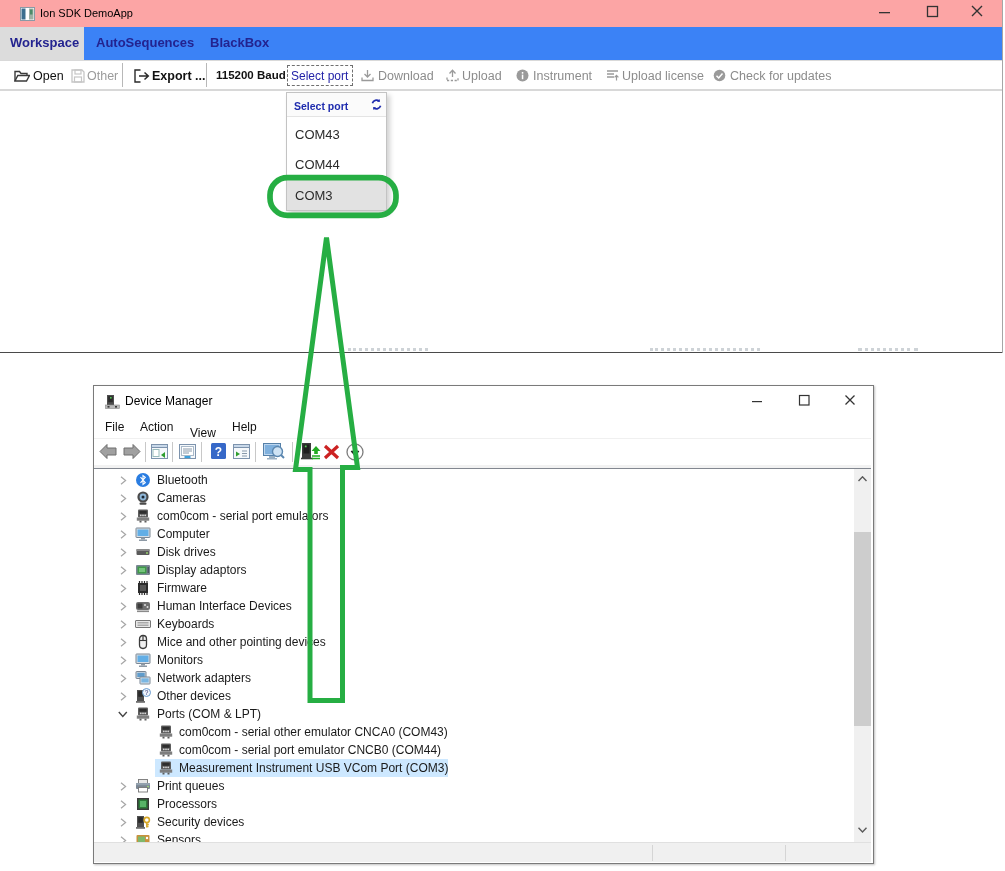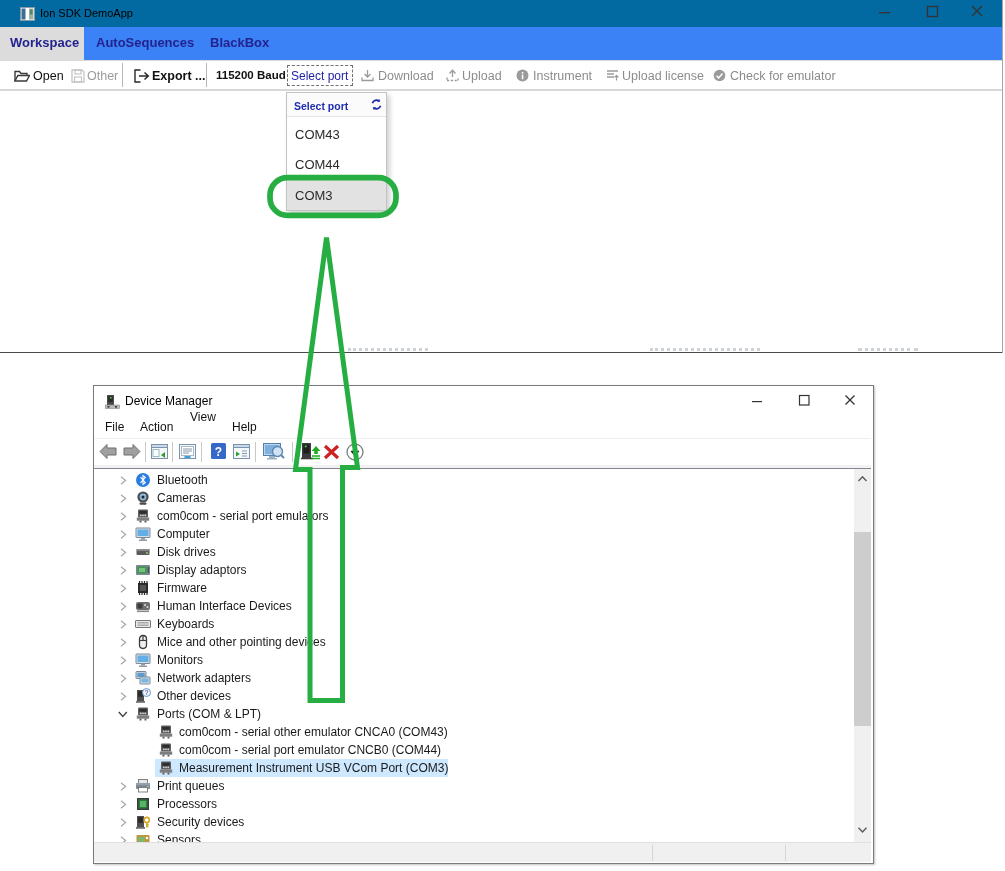--- a/index.html
+++ b/index.html
@@ -5,21 +5,21 @@
   html,body{margin:0;padding:0;}
   body{width:1005px;height:871px;position:relative;background:#fff;
        font-family:"Liberation Sans",sans-serif;overflow:hidden;}
   .abs{position:absolute;}
 </style>
 </head>
 <body>
 
 <div class="abs" id="app" style="left:0;top:0;width:1002px;height:353px;border-right:1px solid #a6a6a6;">
 
-  <div class="abs" style="left:0;top:0;width:100%;height:27px;background:#0369a1;">
+  <div class="abs" style="left:0;top:0;width:100%;height:27px;background:#fca5a5;">
     <svg class="abs" style="left:20px;top:7px" width="15" height="14">
       <rect x="0.5" y="0.5" width="14" height="13" fill="#fff" stroke="#8a9aa6"></rect>
       <rect x="1.5" y="1.5" width="4" height="11" fill="#3c6e8f"></rect>
       <rect x="9" y="1.5" width="4.5" height="11" fill="#9fb0a4"></rect>
       <rect x="10" y="2.5" width="2.5" height="5" fill="#4d8a68"></rect>
     </svg>
     <div class="abs" style="left:40px;top:7px;font-size:11px;color:#000;">Ion SDK DemoApp</div>
 
     <svg class="abs" style="left:874px;top:0" width="130" height="26">
       <rect x="5" y="12" width="11" height="1.3" fill="#333"></rect>
@@ -84,21 +84,21 @@
     <svg class="abs" style="left:606px;top:8px" width="13" height="13">
       <path d="M1 2 L12 2 M1 5 L8 5 M1 8 L8 8" stroke="#9a9a9a" stroke-width="1.3" fill="none"></path>
       <path d="M10.5 11.5 L10.5 6.5 M8.6 8.4 L10.5 6.4 L12.4 8.4" stroke="#9a9a9a" stroke-width="1.2" fill="none"></path>
     </svg>
     <div class="abs" style="left:622px;top:8px;font-size:12.5px;color:#8c8c8c;">Upload license</div>
 
     <svg class="abs" style="left:713px;top:8px" width="13" height="13">
       <circle cx="6.5" cy="6.5" r="5.8" fill="#9a9a9a"></circle>
       <path d="M3.5 6.8 L5.7 9 L9.5 4.6" stroke="#fff" stroke-width="1.5" fill="none"></path>
     </svg>
-    <div class="abs" style="left:730px;top:8px;font-size:12.5px;color:#8c8c8c;">Check for emulator</div>
+    <div class="abs" style="left:730px;top:8px;font-size:12.5px;color:#8c8c8c;">Check for updates</div>
   </div>
 
   <div class="abs" style="left:348px;top:348px;width:80px;height:0;border-top:3px dotted #ced3d7;"></div>
   <div class="abs" style="left:650px;top:348px;width:110px;height:0;border-top:3px dotted #ced3d7;"></div>
   <div class="abs" style="left:858px;top:348px;width:60px;height:0;border-top:3px dotted #ced3d7;"></div>
 
   <div class="abs" style="left:0;top:352px;width:1002px;height:1px;background:#4a4a4a;"></div>
 </div>
 
 <div class="abs" id="dropdown" style="left:286px;top:92px;width:99px;height:117px;background:#fff;border:1px solid #c3c3c3;box-shadow:3px 3px 5px rgba(0,0,0,0.18);">
@@ -128,21 +128,21 @@
   </svg>
   <div class="abs" style="left:31px;top:8px;font-size:12px;color:#000;">Device Manager</div>
   <svg class="abs" style="left:655px;top:4px" width="120" height="22">
     <rect x="3" y="11" width="10" height="1.2" fill="#333"></rect>
     <rect x="50.5" y="5.5" width="9.5" height="9.5" fill="none" stroke="#333" stroke-width="1.2"></rect>
     <path d="M96.5 5.5 L105.5 14.5 M105.5 5.5 L96.5 14.5" stroke="#333" stroke-width="1.3" fill="none"></path>
   </svg>
 
   <div class="abs" style="left:11px;top:34px;font-size:12px;color:#111;">File</div>
   <div class="abs" style="left:46px;top:34px;font-size:12px;color:#111;">Action</div>
-  <div class="abs" style="left:96px;top:24px;font-size:12px;color:#111;">View</div>
+  <div class="abs" style="left:96px;top:40px;font-size:12px;color:#111;">View</div>
   <div class="abs" style="left:138px;top:34px;font-size:12px;color:#111;">Help</div>
   <div class="abs" style="left:0;top:52px;width:777px;height:1px;background:#f0f0f0;"></div>
 
   <div class="abs" id="dmtoolbar" style="left:0;top:53px;width:777px;height:26px;background:#fff;">
 
     <svg class="abs" style="left:5px;top:4px" width="42" height="17">
       <path d="M8 1.5 L8 5 L17 5 L17 12 L8 12 L8 15.5 L1 8.5 Z" fill="#a0a0a0" stroke="#6e6e6e" stroke-width="1"></path>
       <path d="M34 1.5 L34 5 L25 5 L25 12 L34 12 L34 15.5 L41 8.5 Z" fill="#a0a0a0" stroke="#6e6e6e" stroke-width="1"></path>
     </svg>
     <div class="abs" style="left:51px;top:3px;width:1px;height:20px;background:#c8c8c8;"></div>

